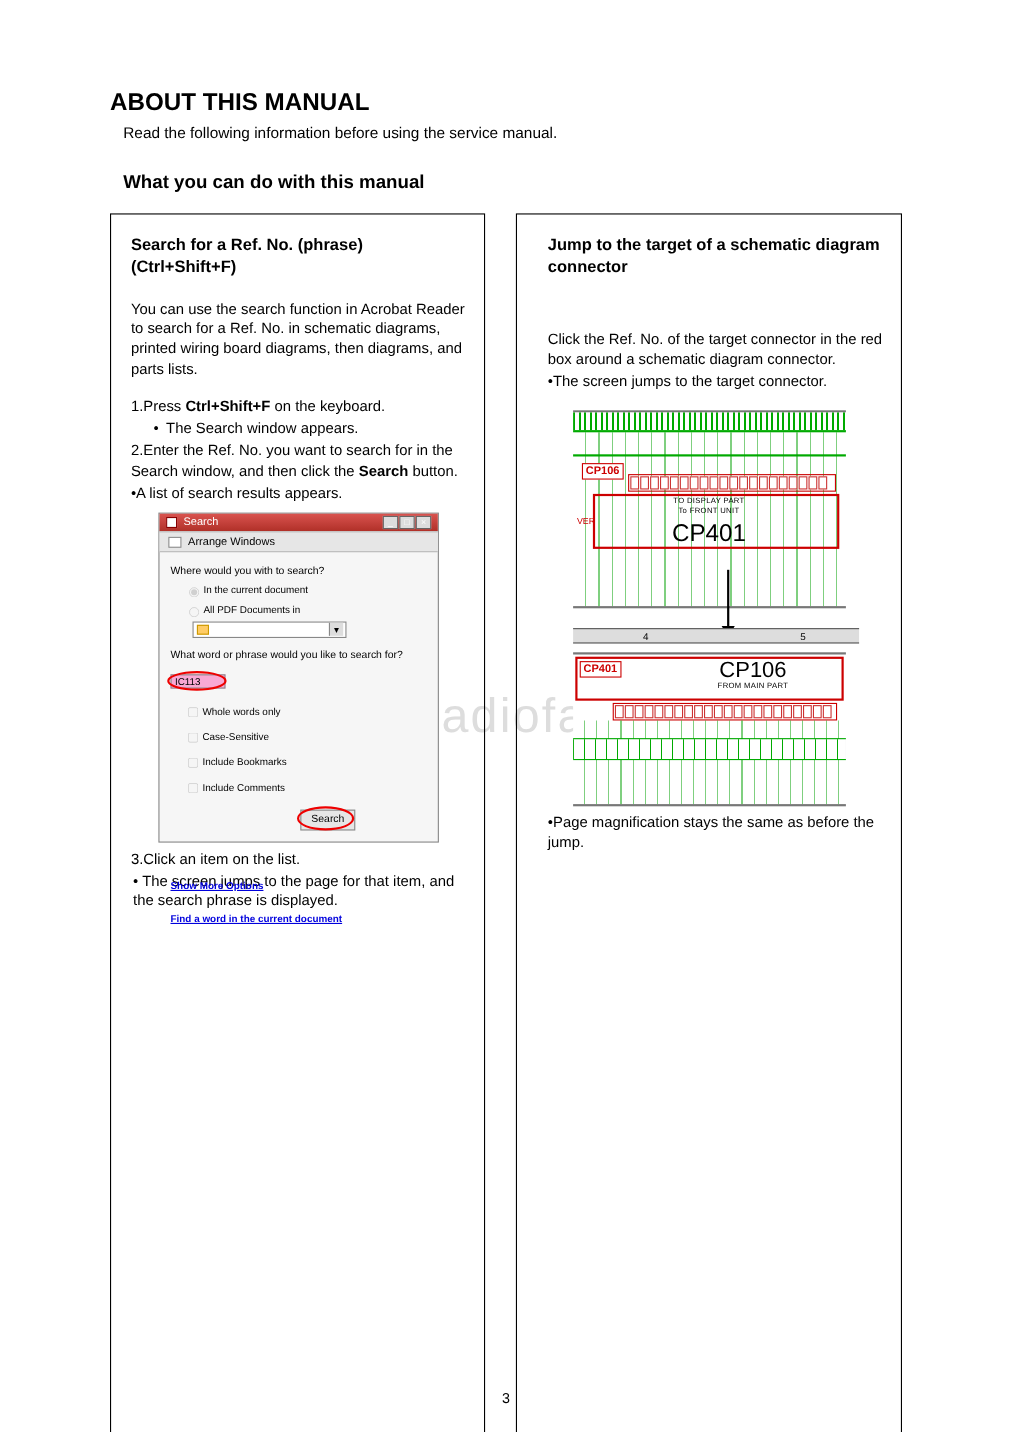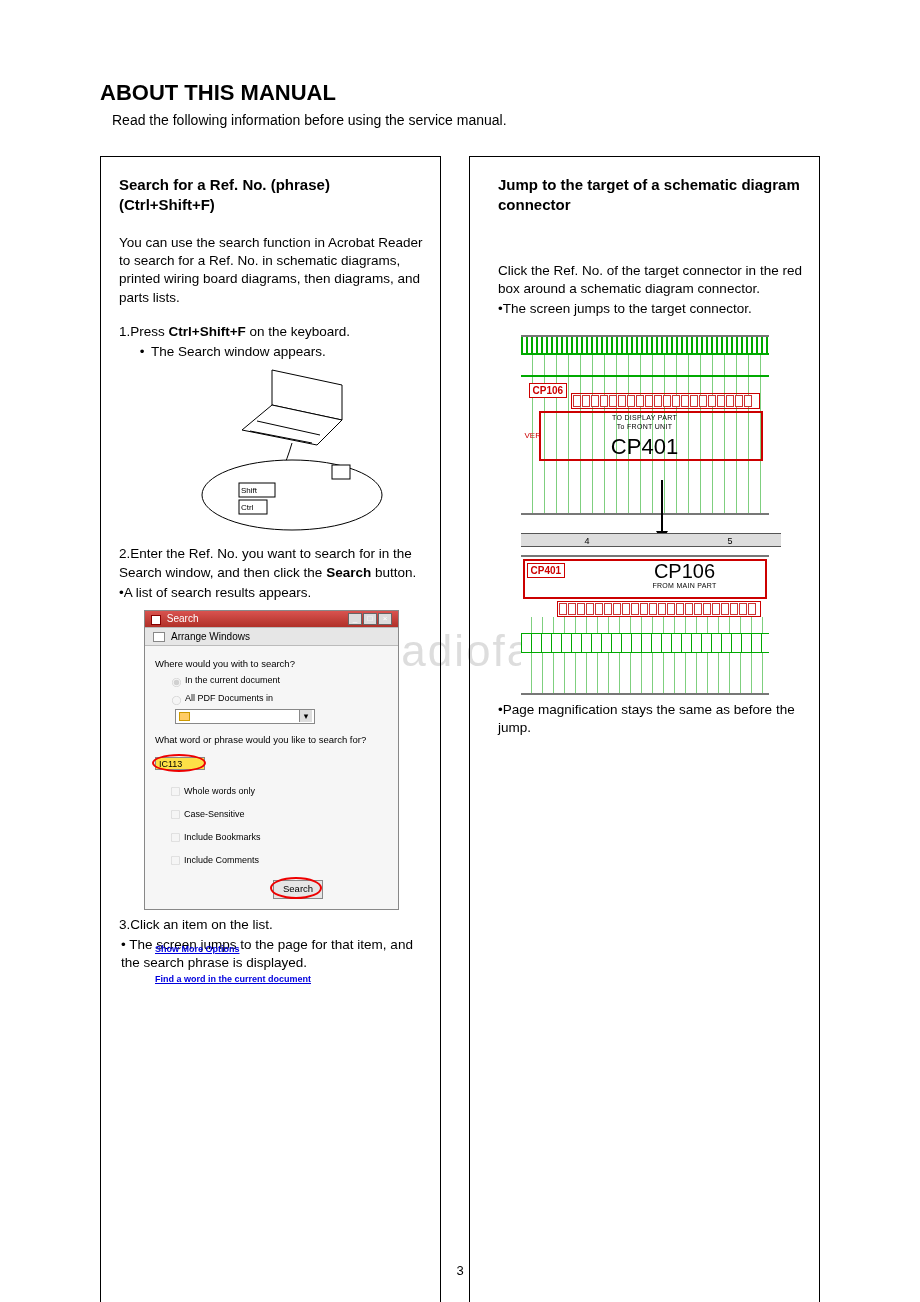--- a/index.html
+++ b/index.html
@@ -120,21 +120,21 @@
     background: #fff; border: 1px solid #888; position: relative;
     display: flex; align-items: center; padding-left: 3px;
   }
   .sd-dropdown::after {
     content: "▾"; position: absolute; right: 2px; top: 0; font-size: 9px;
     background: #ddd; border-left: 1px solid #888; width: 12px; text-align: center;
   }
   .folder-icon { width: 11px; height: 9px; background: #fc6; border: 1px solid #c90; display: inline-block; }
   .sd-input-wrap { margin-top: 10px; position: relative; }
   .sd-input {
-    width: 50px; height: 13px; border: 1px solid #888; background: #fde047;
+    width: 50px; height: 13px; border: 1px solid #888; background: #f9a8d4;
     font-size: 9px; padding: 0 3px; line-height: 13px;
   }
   .oval-red {
     border: 2px solid #e00;
     border-radius: 50%;
     position: absolute;
     pointer-events: none;
     z-index: 5;
   }
   .oval-input { width: 54px; height: 18px; left: -3px; top: -3px; }
@@ -237,54 +237,34 @@
 </style>
 </head>
 <body>
 
 <div class="watermark">www.radiofans.cn</div>
 
 <div class="page">
 
   <h1>ABOUT THIS MANUAL</h1>
   <div class="intro-text">Read the following information before using the service manual.</div>
+  <h2>What you can do with this manual</h2>
 
   <div class="columns">
 
     <div class="box">
       <h3>Search for a Ref. No. (phrase) (Ctrl+Shift+F)</h3>
 
       <div class="para">You can use the search function in Acrobat Reader to search for a Ref. No. in schematic diagrams, printed wiring board diagrams, then diagrams, and parts lists.</div>
 
       <div class="step-line">
         <span>1.Press </span><span class="bold">Ctrl+Shift+F</span><span> on the keyboard.</span>
       </div>
       <div class="step-line bullet-line indent-bullet"><span>The Search window appears.</span></div>
 
-      <div class="laptop-fig">
-        <svg viewBox="0 0 260 170">
-
-          <g stroke="#000" fill="none" stroke-width="1">
-            <polygon points="130,5 200,20 200,55 130,40" fill="#fff"></polygon>
-            <polygon points="130,40 200,55 175,80 100,65" fill="#fff"></polygon>
-            <line x1="108" y1="66" x2="170" y2="78"></line>
-            <line x1="115" y1="56" x2="178" y2="70"></line>
-          </g>
-
-          <path d="M150 78 Q145 95 140 105" stroke="#000" fill="none"></path>
-
-          <ellipse cx="150" cy="130" rx="90" ry="35" stroke="#000" fill="#fff"></ellipse>
-
-          <rect x="190" y="100" width="18" height="14" stroke="#000" fill="#fff"></rect>
-          <rect x="97" y="118" width="36" height="14" stroke="#000" fill="#fff"></rect>
-          <text x="99" y="128" font-size="8">Shift</text>
-          <rect x="97" y="135" width="28" height="14" stroke="#000" fill="#fff"></rect>
-          <text x="99" y="145" font-size="8">Ctrl</text>
-        </svg>
-      </div>
 
       <div class="step-line">
         <span>2.Enter the Ref. No. you want to search for in the Search window, and then click the </span><span class="bold">Search</span><span> button.</span>
       </div>
       <div class="step-line">•A list of search results appears.</div>
 
       <div class="search-dialog">
         <div class="sd-title">
           <span>
             <span style="display:inline-block;width:10px;height:10px;background:#fff;border:1px solid #800;margin-right:3px;vertical-align:middle;"></span>

